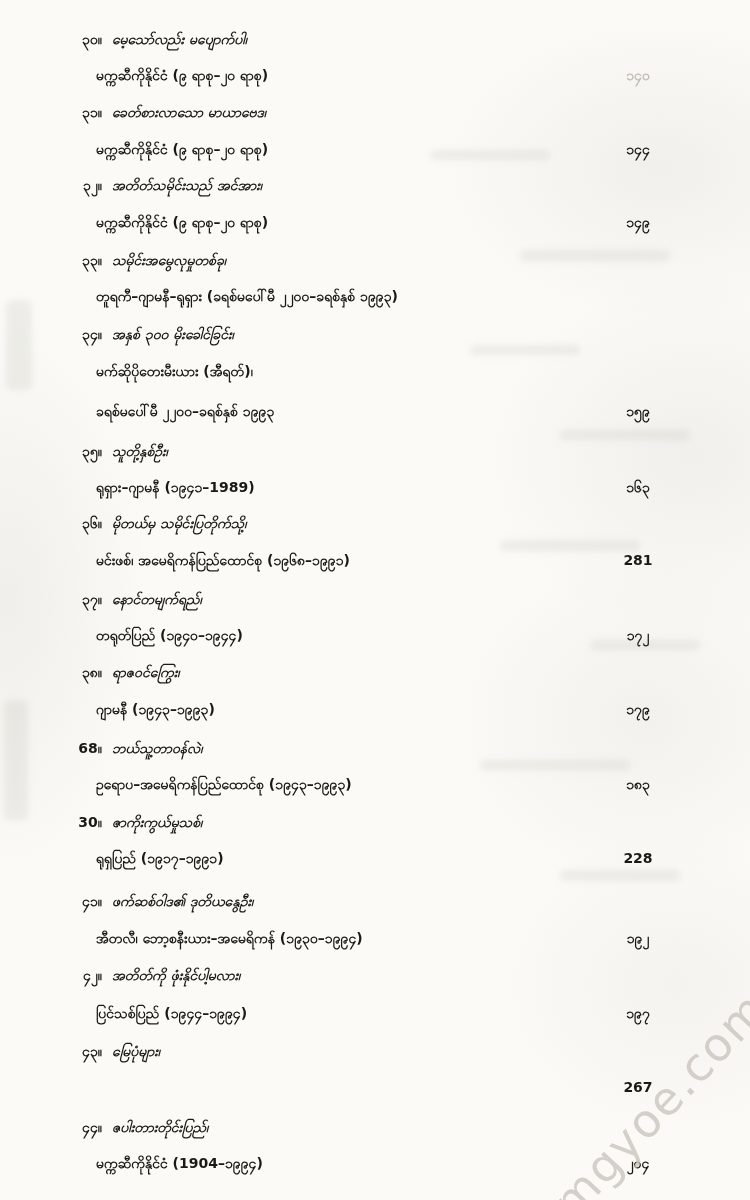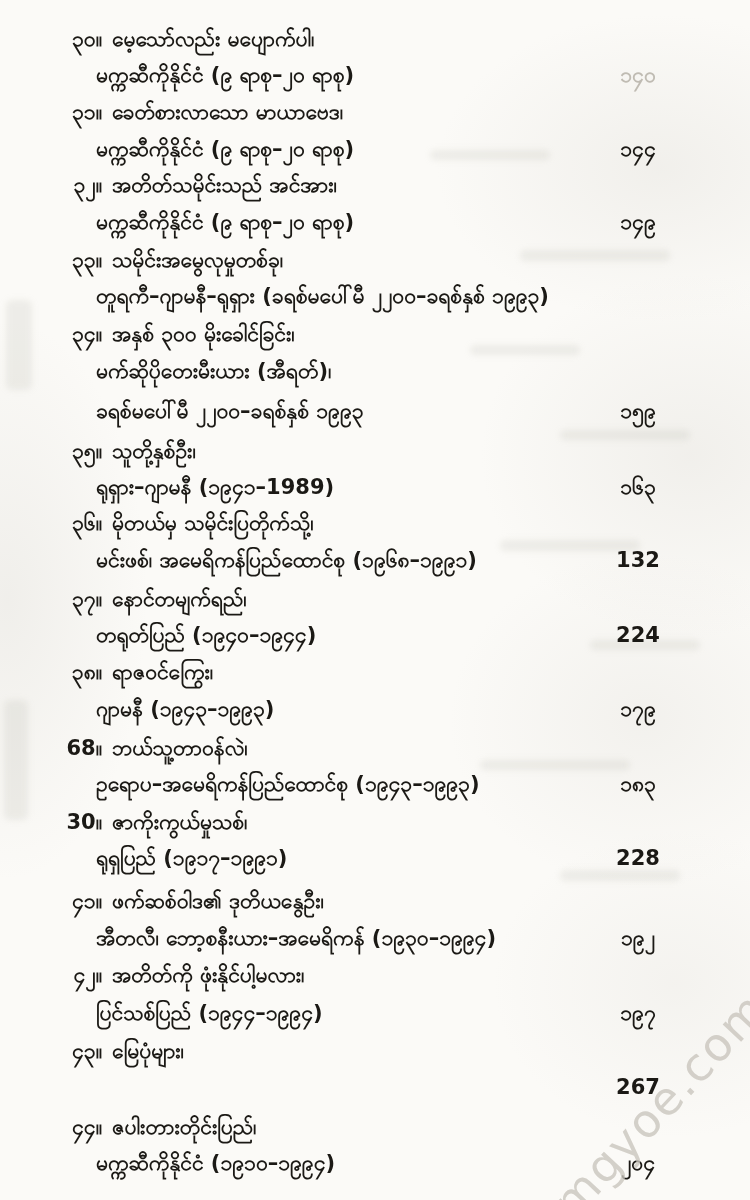--- a/index.html
+++ b/index.html
@@ -12,23 +12,23 @@
     background:
       radial-gradient(ellipse 320px 220px at 88% 14%, rgba(205,202,194,0.22), transparent 70%),
       radial-gradient(ellipse 300px 260px at 92% 38%, rgba(200,197,189,0.20), transparent 70%),
       radial-gradient(ellipse 280px 240px at 86% 60%, rgba(203,200,192,0.18), transparent 70%),
       radial-gradient(ellipse 260px 220px at 90% 82%, rgba(206,203,195,0.16), transparent 70%),
       radial-gradient(ellipse 200px 400px at 1% 50%, rgba(190,187,179,0.18), transparent 70%),
       #fbfaf7;
     color:#1b1915;
   }
   .row{position:absolute;left:0;width:604px;height:34px;line-height:34px;
-       font-size:21px;font-weight:600;white-space:nowrap;}
+       font-size:14px;font-weight:600;white-space:nowrap;}
   .num{position:absolute;left:28px;width:74px;text-align:right;}
-  .title{position:absolute;left:112px;}
+  .title{position:absolute;left:112px;font-style:italic;}
   .cont{position:absolute;left:96px;}
   .pagenum{position:absolute;left:574px;width:128px;text-align:center;}
   .pagenum.faint{color:#aba69b;opacity:.72;filter:blur(.6px);}
   .watermark{
     position:absolute;left:505px;top:1078px;width:310px;text-align:center;
     transform:rotate(-47deg);
     font-size:46px;font-weight:400;letter-spacing:2px;
     color:#c9c5bd;opacity:.78;
   }
   .ghost{position:absolute;background:rgba(170,167,158,0.16);filter:blur(3px);border-radius:6px;}
@@ -106,30 +106,30 @@
     <span class="cont">ရုရှား–ဂျာမနီ (၁၉၄၁–1989)</span>
     <span class="pagenum">၁၆၃</span>
   </div>
 
   <div class="row" style="top:506px">
     <span class="num">၃၆။</span>
     <span class="title">မိုတယ်မှ သမိုင်းပြတိုက်သို့၊</span>
   </div>
   <div class="row" style="top:543px">
     <span class="cont">မင်းဖစ်၊ အမေရိကန်ပြည်ထောင်စု (၁၉၆၈–၁၉၉၁)</span>
-    <span class="pagenum">132</span>
+    <span class="pagenum">281</span>
   </div>
 
   <div class="row" style="top:582px">
     <span class="num">၃၇။</span>
     <span class="title">နောင်တမျက်ရည်၊</span>
   </div>
   <div class="row" style="top:618px">
     <span class="cont">တရုတ်ပြည် (၁၉၄၀–၁၉၄၄)</span>
-    <span class="pagenum">224</span>
+    <span class="pagenum">၁၇၂</span>
   </div>
 
   <div class="row" style="top:655px">
     <span class="num">၃၈။</span>
     <span class="title">ရာဇဝင်ကြွေး၊</span>
   </div>
   <div class="row" style="top:692px">
     <span class="cont">ဂျာမနီ (၁၉၄၃–၁၉၉၃)</span>
     <span class="pagenum">၁၇၉</span>
   </div>
@@ -176,19 +176,19 @@
   </div>
   <div class="row" style="top:1070px">
     <span class="pagenum">267</span>
   </div>
 
   <div class="row" style="top:1110px">
     <span class="num">၄၄။</span>
     <span class="title">ဇပါးတားတိုင်းပြည်၊</span>
   </div>
   <div class="row" style="top:1146px">
-    <span class="cont">မက္ကဆီကိုနိုင်ငံ (၁၉၁၀–၁၉၉၄)</span>
+    <span class="cont">မက္ကဆီကိုနိုင်ငံ (1904–၁၉၉၄)</span>
     <span class="pagenum">၂၀၄</span>
   </div>
 
   <div class="watermark">mgyoe.com</div>
 
 </div>
 
 </body></html>

